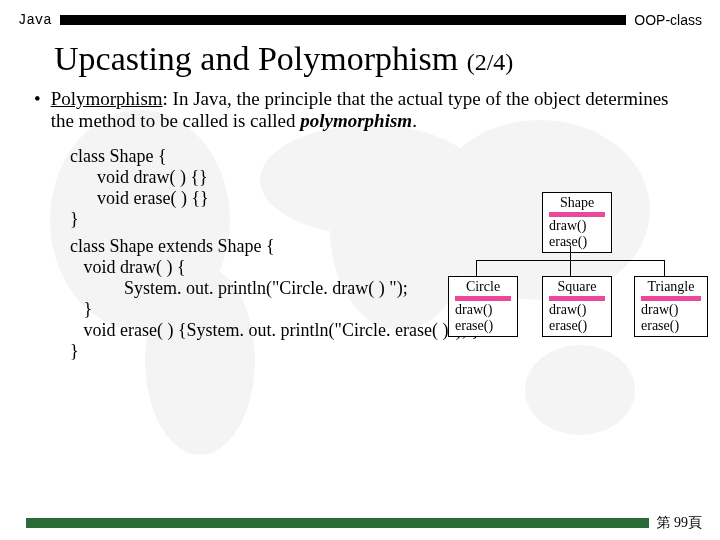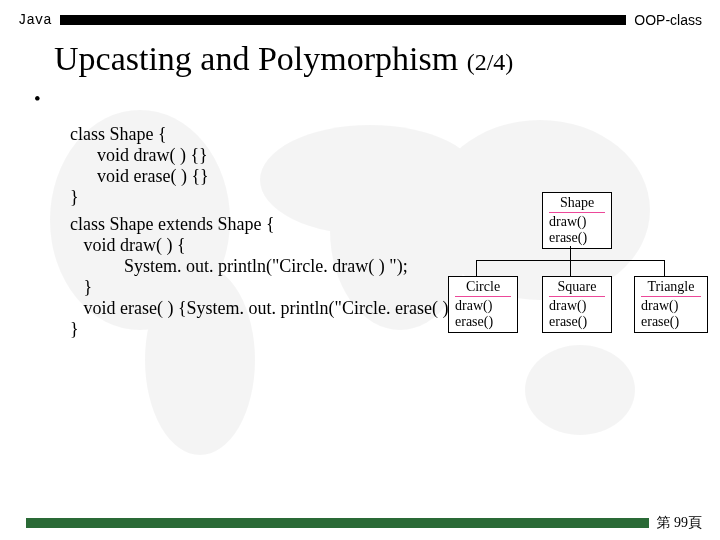--- a/index.html
+++ b/index.html
@@ -85,21 +85,21 @@
     font-size: 14px;
   }
   .box {
     position: absolute;
     border: 1px solid #000;
     background: #fff;
     padding: 2px 6px;
     text-align: left;
     line-height: 16px;
   }
-  .box .btitle { text-align: center; border-bottom: 1px solid #ec4899; padding-bottom: 1px; margin-bottom: 1px;}
+  .box .btitle { text-align: center; border-bottom: 5px solid #ec4899; padding-bottom: 1px; margin-bottom: 1px;}
   .conn {
     position: absolute;
     background: #000;
   }
   .footer {
     position: absolute;
     bottom: 8px;
     left: 0;
     right: 0;
     display: flex;
@@ -142,20 +142,23 @@
   <span class="header-right">OOP-class</span>
 </div>
 
 <div class="title">
   <span>Upcasting and Polymorphism</span>
   <span class="pager">(2/4)</span>
 </div>
 
 <div class="bullet-block">
   <div class="bullet-dot">•</div>
+  <div class="bullet-text">
+    <span style="text-decoration:underline">Polymorphism</span><span>: In Java, the principle that the actual type of the object determines the method to be called is called </span><span class="em-italic">polymorphism</span><span>.</span>
+  </div>
 </div>
 
 <div class="code-area">
   <div class="line">class Shape {</div>
   <div class="line">      void draw( ) {}</div>
   <div class="line">      void erase( ) {}</div>
   <div class="line">}</div>
   <div class="line" style="height:6px"></div>
   <div class="line">class Shape extends Shape {</div>
   <div class="line">   void draw( ) {</div>

